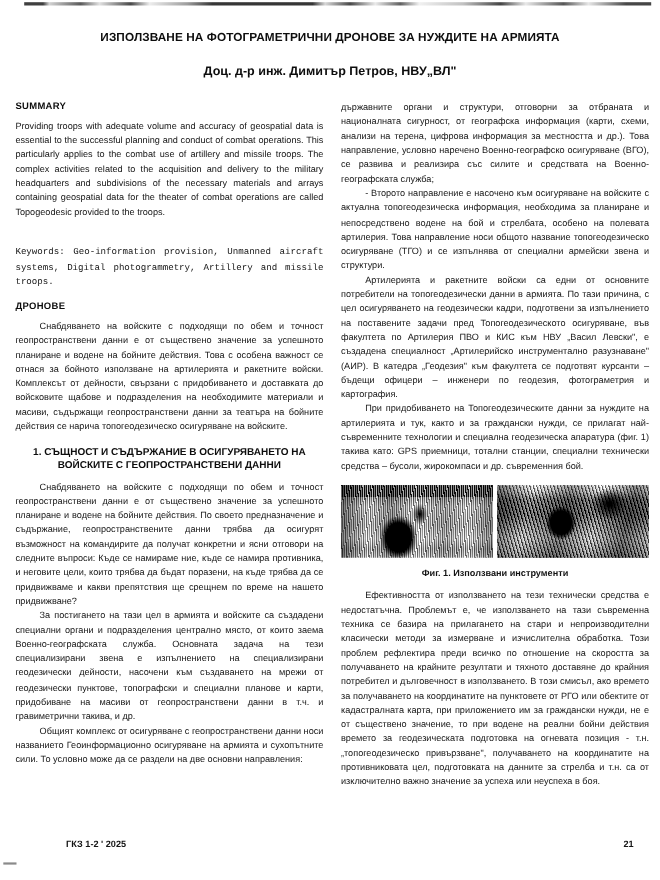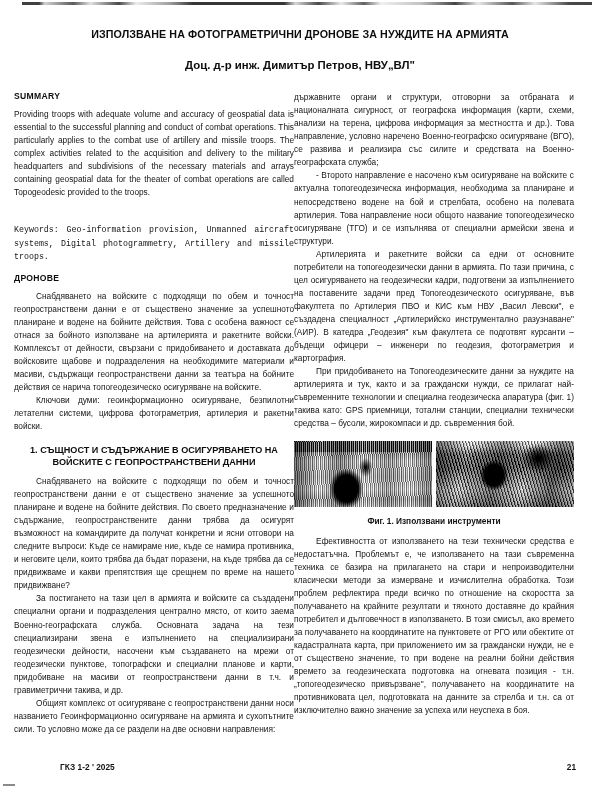--- a/index.html
+++ b/index.html
@@ -63,20 +63,21 @@
     text-align: center;
     font-size: 11.4px;
     font-weight: bold;
     margin: 18px 0 0 0;
     color: #0d0d0d;
   }
 
   
   .columns {
     display: flex;
+    gap: 16px;
     margin-top: 20px;
     align-items: flex-start;
   }
   .col {
     width: 280px;
     flex: 0 0 280px;
   }
 
   p.body {
     margin: 0;
@@ -188,21 +189,20 @@
 
     <div class="col">
 
       <div class="label-bold">SUMMARY</div>
       <p class="body">Providing troops with adequate volume and accuracy of geospatial data is essential to the successful planning and conduct of combat operations. This particularly applies to the combat use of artillery and missile troops. The complex activities related to the acquisition and delivery to the military headquarters and subdivisions of the necessary materials and arrays containing geospatial data for the theater of combat operations are called Topogeodesic provided to the troops.</p>
 
       <p class="body gap-before">Keywords: Geo-information provision, Unmanned aircraft systems, Digital photogrammetry, Artillery and missile troops.</p>
 
       <div class="label-bold spaced">ДРОНОВЕ</div>
       <p class="body indent">Снабдяването на войските с подходящи по обем и точност геопространствени данни е от съществено значение за успешното планиране и водене на бойните действия. Това с особена важност се отнася за бойното използване на артилерията и ракетните войски. Комплексът от дейности, свързани с придобиването и доставката до войсковите щабове и подразделения на необходимите материали и масиви, съдържащи геопространствени данни за театъра на бойните действия се нарича топогеодезическо осигуряване на войските.</p>
-      <p class="body indent">Ключови думи: геоинформационно осигуряване, безпилотни летателни системи, цифрова фотограметрия, артилерия и ракетни войски.</p>
 
       <div class="section-head">1. СЪЩНОСТ И СЪДЪРЖАНИЕ В ОСИГУРЯВАНЕТО НА ВОЙСКИТЕ С ГЕОПРОСТРАНСТВЕНИ ДАННИ</div>
 
       <p class="body indent">Снабдяването на войските с подходящи по обем и точност геопространствени данни е от съществено значение за успешното планиране и водене на бойните действия. По своето предназначение и съдържание, геопространствените данни трябва да осигурят възможност на командирите да получат конкретни и ясни отговори на следните въпроси: Къде се намираме ние, къде се намира противника, и неговите цели, които трябва да бъдат поразени, на къде трябва да се придвижваме и какви препятствия ще срещнем по време на нашето придвижване?</p>
       <p class="body indent">За постигането на тази цел в армията и войските са създадени специални органи и подразделения централно място, от които заема Военно-географската служба. Основната задача на тези специализирани звена е изпълнението на специализирани геодезически дейности, насочени към създаването на мрежи от геодезически пунктове, топографски и специални планове и карти, придобиване на масиви от геопространствени данни в т.ч. и гравиметрични такива, и др.</p>
       <p class="body indent">Общият комплекс от осигуряване с геопространствени данни носи названието Геоинформационно осигуряване на армията и сухопътните сили. То условно може да се раздели на две основни направления:</p>
 
     </div>
 
     <div class="col">

